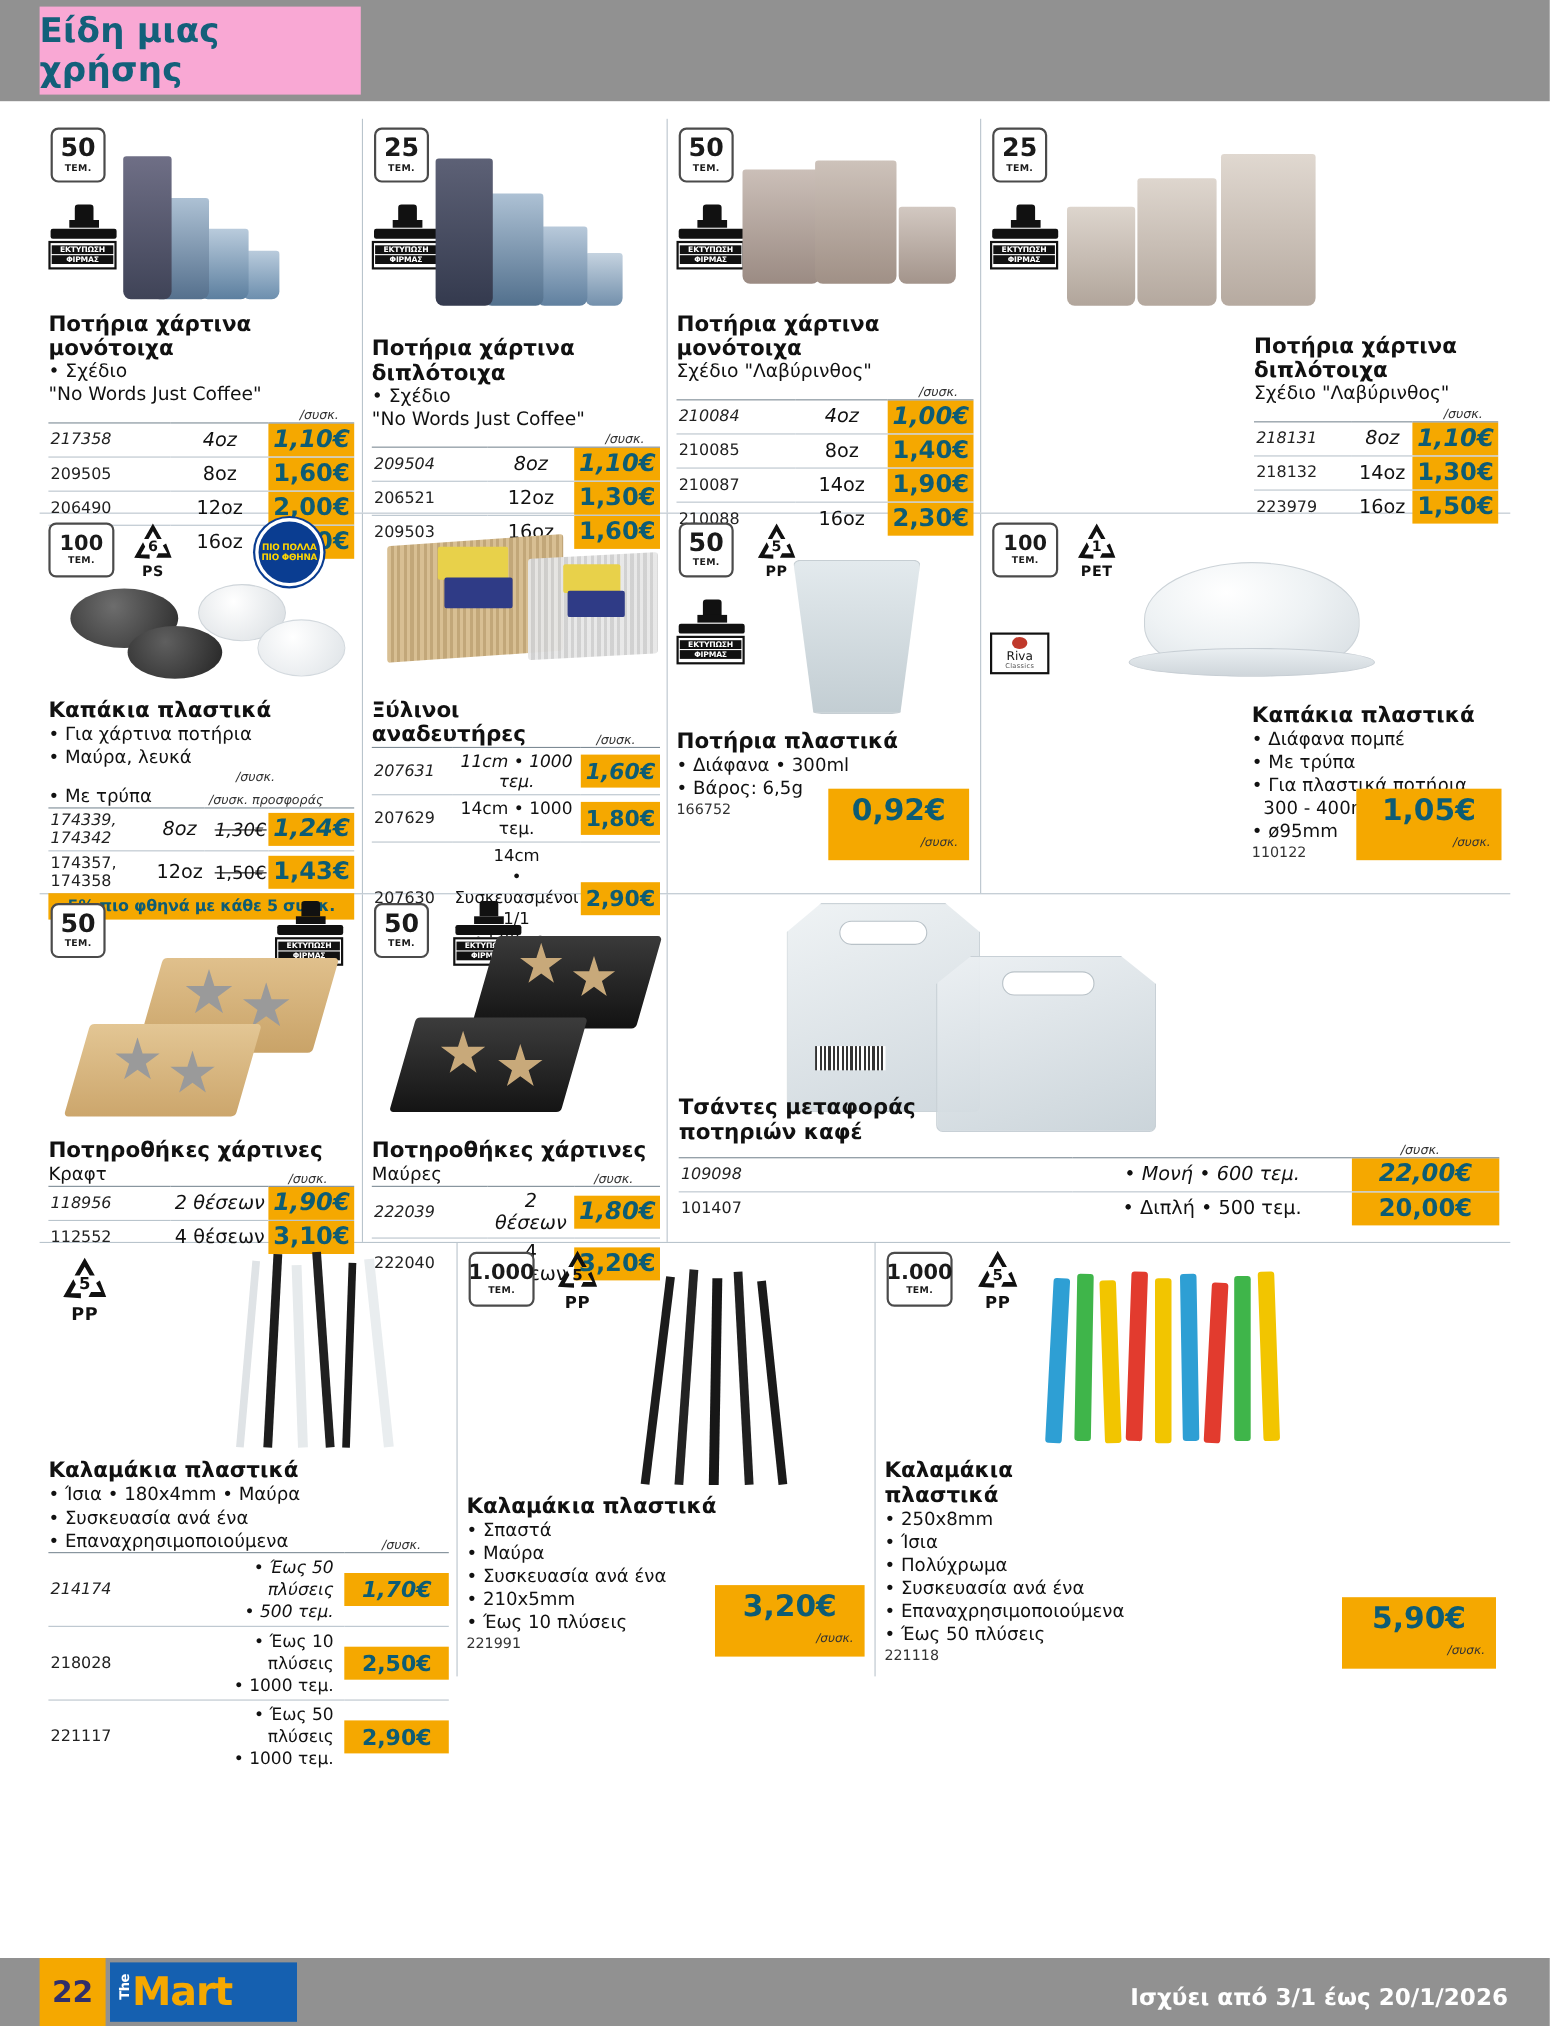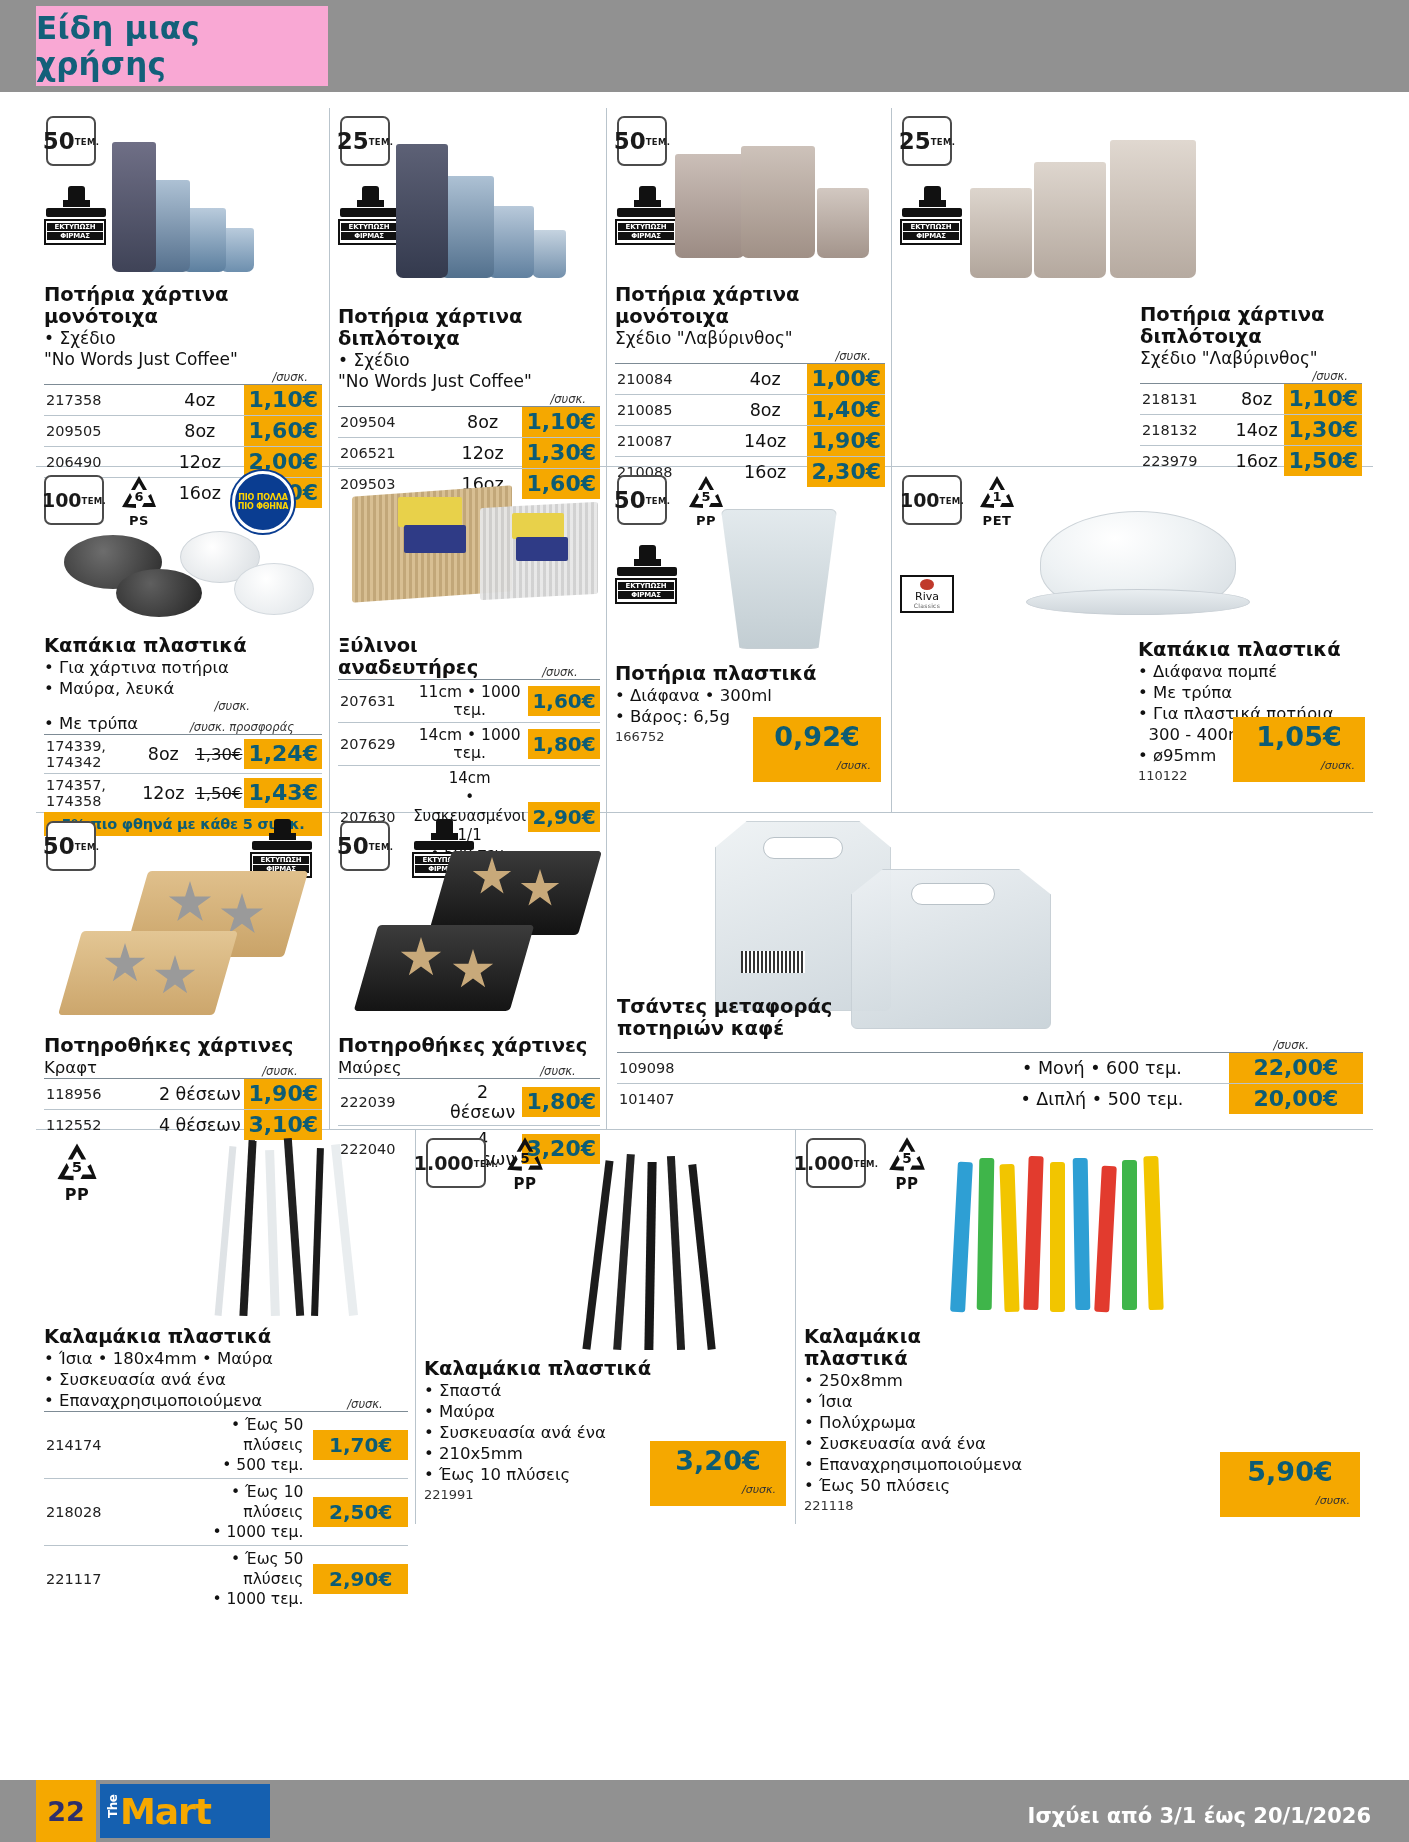--- a/index.html
+++ b/index.html
@@ -24,21 +24,21 @@
   
   .grid { position:absolute; left:36px; top:108px; width:1337px; }
   .row { display:flex; width:100%; border-bottom:1.5px solid #b9c4cc; }
   .row.last { border-bottom:none; }
   .cell { position:relative; padding:10px 8px 8px 8px; border-right:1.5px solid #b9c4cc; }
   .cell.lastc { border-right:none; }
 
   
   .qty-badge {
     position:absolute; width:50px; height:50px; border:2.5px solid #4b4b4b; border-radius:7px;
-    background:#fff; display:flex; flex-direction:row; align-items:center; justify-content:center;
+    background:#fff; display:flex; flex-direction:column; align-items:center; justify-content:center;
     line-height:1;
   }
   .qty-badge .n { font-size:23px; font-weight:700; color:#1a1a1a; }
   .qty-badge .t { font-size:8.5px; font-weight:700; color:#1a1a1a; margin-top:2px; letter-spacing:.3px;}
   .qty-badge.wide { width:60px; }
   .qty-badge.wide .n { font-size:19px; }
 
   
   .recycle { position:absolute; width:46px; text-align:center; }
   .recycle svg { display:block; }
@@ -74,21 +74,21 @@
 
   
   .ptitle { font-size:19.5px; font-weight:700; color:#111; line-height:22px; }
   .psub   { font-size:17px; color:#111; line-height:21px; }
   .pbul   { font-size:16.5px; color:#111; line-height:21px; }
   .pcode  { font-size:13px; color:#333; }
 
   
   .ptable { width:100%; border-collapse:collapse; }
   .ptable td { font-size:16.5px; color:#111; padding:3px 2px; border-top:1.2px solid #b9c4cc; vertical-align:middle;}
-  .ptable tr:first-child td { border-top:1.2px solid #7d8b95; }
+  .ptable tr:first-child td { border-top:1.2px solid #7d8b95;font-style:italic; }
   .ptable td.code { font-size:14.5px; color:#222; width:40%; }
   .ptable td.sz  { text-align:center; font-size:17.5px; }
   .ptable td.pr  { width:26%; padding:0; }
   .price {
     background:#F5A800; color:#0d5c74; font-size:22px; font-weight:700;
     text-align:center; padding:3px 4px; white-space:nowrap; line-height:24px;
   }
   .price.sm { font-size:20px; }
   .persusk { font-size:11.5px; font-style:italic; color:#333; text-align:center; }
   .old { color:#9b9b9b; font-size:17px; text-decoration:line-through; text-align:right; padding-right:6px;}

